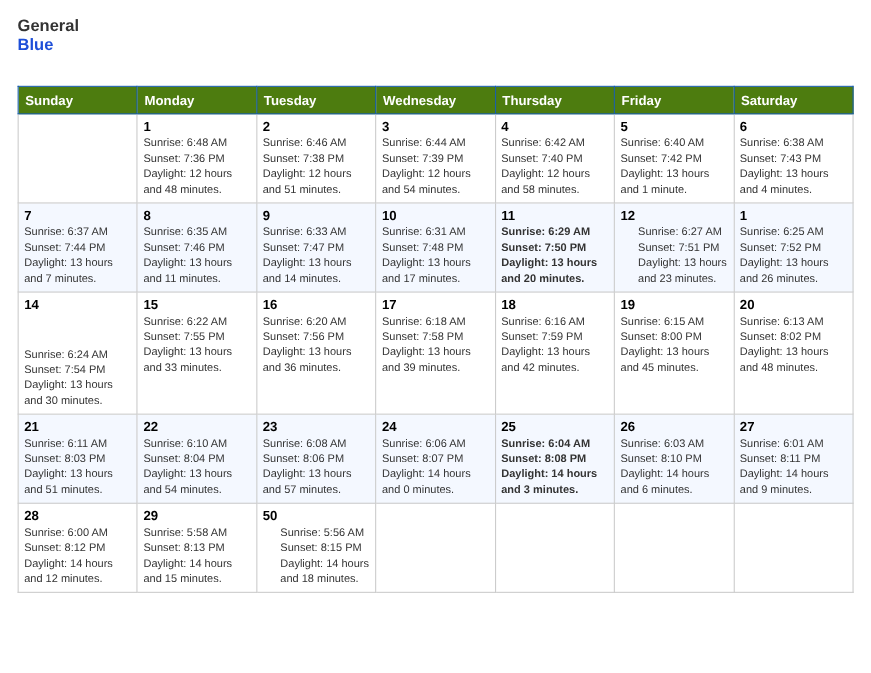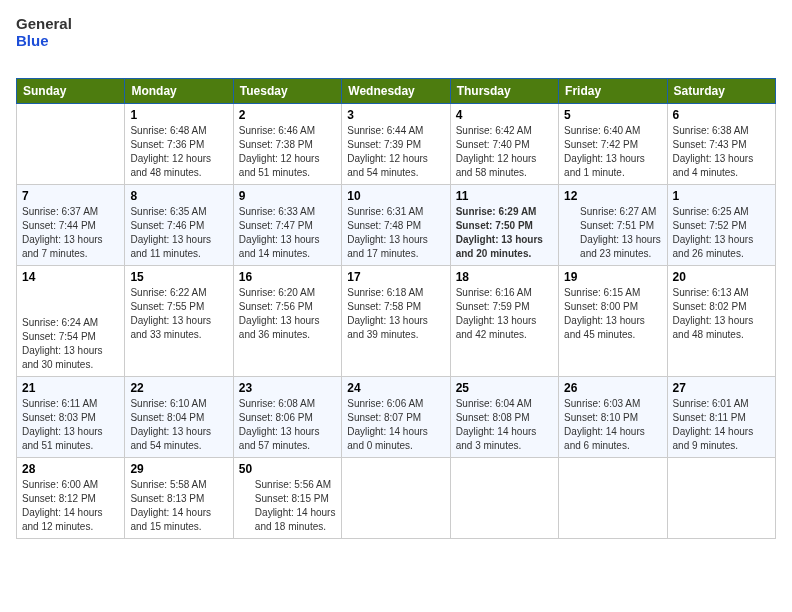--- a/index.html
+++ b/index.html
@@ -275,21 +275,21 @@
         </td>
         <td>
           <span class="day-num">24</span>
           <div class="cell-text" style="white-space: pre-line;">Sunrise: 6:06 AM
 Sunset: 8:07 PM
 Daylight: 14 hours
 and 0 minutes.</div>
         </td>
         <td>
           <span class="day-num">25</span>
-          <div class="cell-text" style="white-space: pre-line;">Sunrise: 6:04 AM
+          <div class="cell-text" style="white-space: pre-line; font-weight: bold;">Sunrise: 6:04 AM
 Sunset: 8:08 PM
 Daylight: 14 hours
 and 3 minutes.</div>
         </td>
         <td>
           <span class="day-num">26</span>
           <div class="cell-text" style="white-space: pre-line;">Sunrise: 6:03 AM
 Sunset: 8:10 PM
 Daylight: 14 hours
 and 6 minutes.</div>

